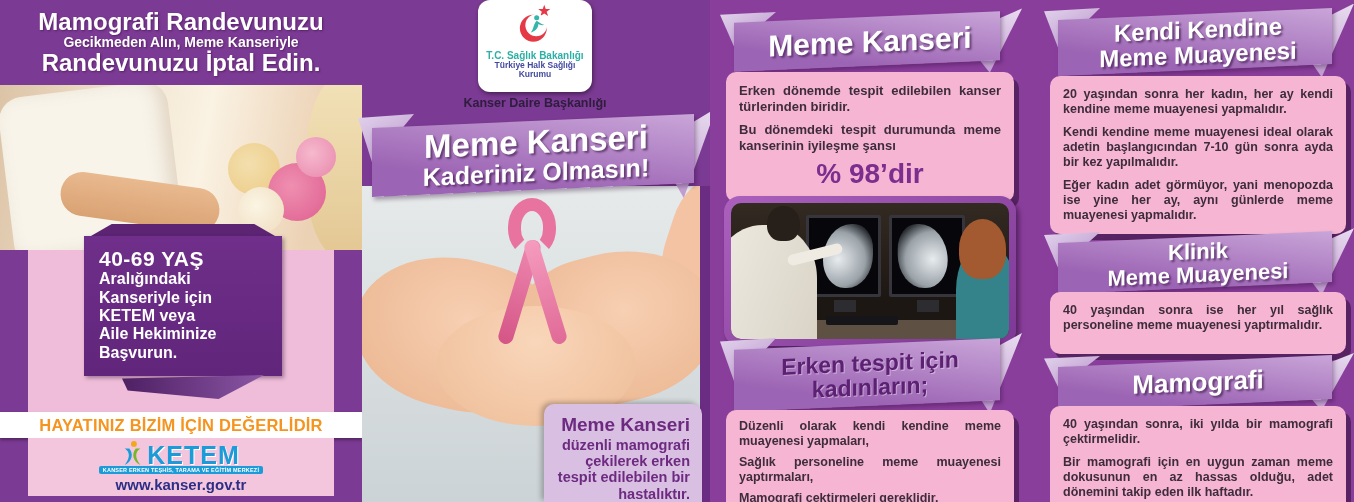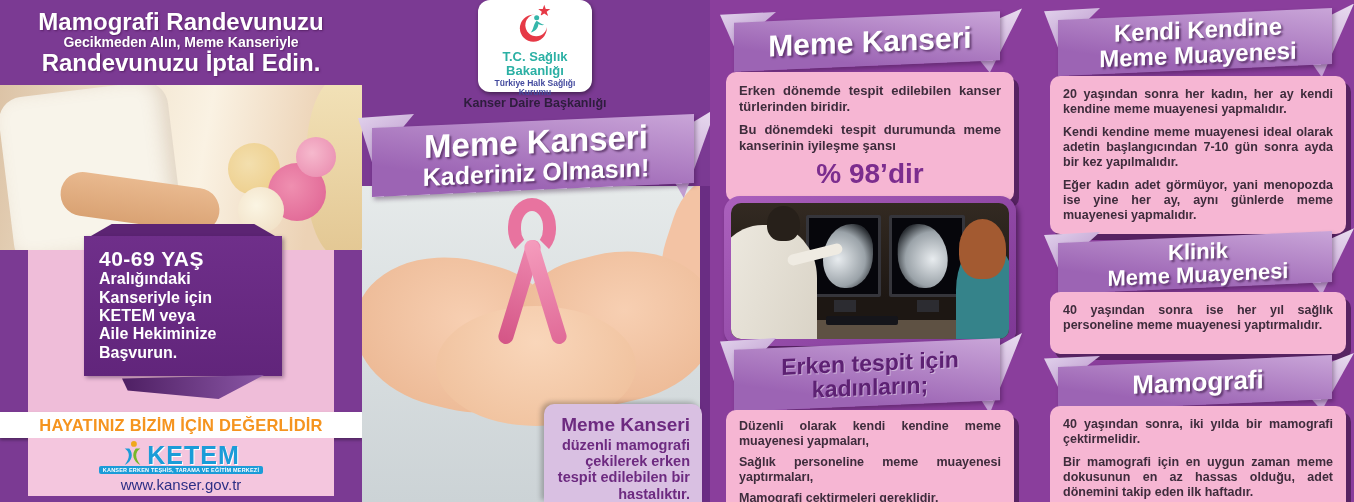--- a/index.html
+++ b/index.html
@@ -40,40 +40,40 @@
 
   .lp-slogan { position:absolute; left:0; top:412px; width:362px; height:26px; background:#fff;
     box-shadow:0 2px 3px rgba(0,0,0,.35); text-align:center; line-height:26px;
     color:#f5941f; font-weight:800; font-size:16.5px; letter-spacing:.2px; }
 
   .lp-footer { position:absolute; left:28px; top:438px; width:306px; height:58px; background:#f4c6de; text-align:center; }
   .ketem-row { display:flex; justify-content:center; align-items:flex-start; gap:3px; margin-top:2px; height:32px; }
   .ketem-name { font-size:25px; font-weight:800; color:#1b9cd8; letter-spacing:1px; text-shadow:1px 1px 0 #fff; line-height:30px; }
   .ketem-sub { display:block; margin:-6px auto 0 auto; width:fit-content; background:#1b9cd8; color:#fff;
     font-size:5.5px; font-weight:700; padding:1px 4px; border-radius:2px; letter-spacing:.2px; }
-  .lp-site { margin-top:2px; font-size:15px; font-weight:400; color:#2c2f85; }
+  .lp-site { margin-top:2px; font-size:15px; font-weight:700; color:#2c2f85; }
 
   
   .panel-mid { position:absolute; left:362px; top:0; width:348px; height:502px; background:#7b3a93; }
   .mid-photo { position:absolute; left:0; top:186px; width:348px; height:316px; overflow:hidden;
     background:linear-gradient(180deg,#e6eaea,#d6dcde 60%,#ccd3d6); }
   .hand { position:absolute; width:200px; height:150px; background:radial-gradient(ellipse at 55% 40%,#f7cfb2,#eab48e); }
   .hand-l { left:-8px; top:72px; border-radius:58% 42% 48% 52%; transform:rotate(14deg); }
   .hand-r { right:-8px; top:66px; border-radius:42% 58% 52% 48%; transform:rotate(-14deg); }
   .palm { position:absolute; left:74px; top:120px; width:200px; height:120px; background:radial-gradient(ellipse at 50% 30%,#f9d6ba,#eebd97); border-radius:50%; }
   .rib-loop { position:absolute; left:146px; top:12px; width:48px; height:58px; border:13px solid #e8739f;
     border-bottom-color:transparent; border-radius:50% 50% 46% 46%; }
   .rib-t1 { position:absolute; left:150px; top:52px; width:15px; height:108px; background:linear-gradient(180deg,#ef8ab1,#d45586); border-radius:8px; transform:rotate(17deg); }
   .rib-t2 { position:absolute; left:176px; top:52px; width:15px; height:108px; background:linear-gradient(180deg,#f59cbd,#e06a97); border-radius:8px; transform:rotate(-17deg); }
   .mid-arm { position:absolute; right:-24px; top:-6px; width:66px; height:120px; background:#f3c3a4; border-radius:40%; transform:rotate(18deg); }
   .mid-edge { position:absolute; left:338px; top:186px; width:10px; height:316px; background:#6a2d83; }
 
   .mid-logobox { position:absolute; left:116px; top:0; width:114px; height:92px; background:#fff;
     border-radius:12px; box-shadow:1px 2px 4px rgba(0,0,0,.45); text-align:center; padding-top:2px; }
-  .mid-logobox .lg1 { font-size:13px; font-weight:800; color:#2bb0a4; line-height:1.1; }
+  .mid-logobox .lg1 { font-size:10px; font-weight:800; color:#2bb0a4; line-height:1.1; }
   .mid-logobox .lg2, .mid-logobox .lg3 { font-size:8.5px; font-weight:800; color:#434a9e; line-height:1.1; }
   .mid-dept { position:absolute; left:58px; top:96px; width:230px; text-align:center;
     font-size:12.5px; font-weight:700; color:#2e1d3d; }
 
   .mid-banner { position:absolute; left:0; top:116px; width:348px; height:78px; }
 
   .mid-infobox { position:absolute; left:182px; top:404px; width:158px; height:98px; background:#d9c0e2;
     border-radius:10px 10px 0 0; box-shadow:-3px -2px 5px rgba(0,0,0,.25); padding:10px 12px;
     text-align:right; color:#6d2a80; }
   .mid-infobox .ib-t { font-size:19px; font-weight:700; }

